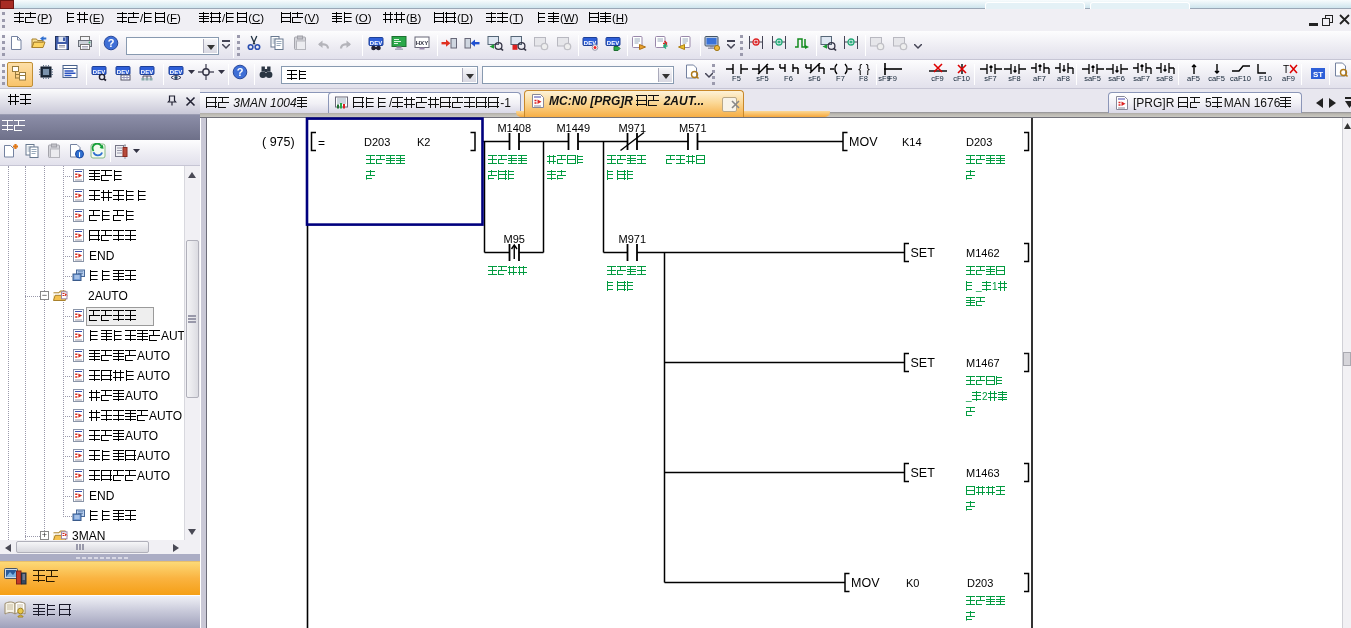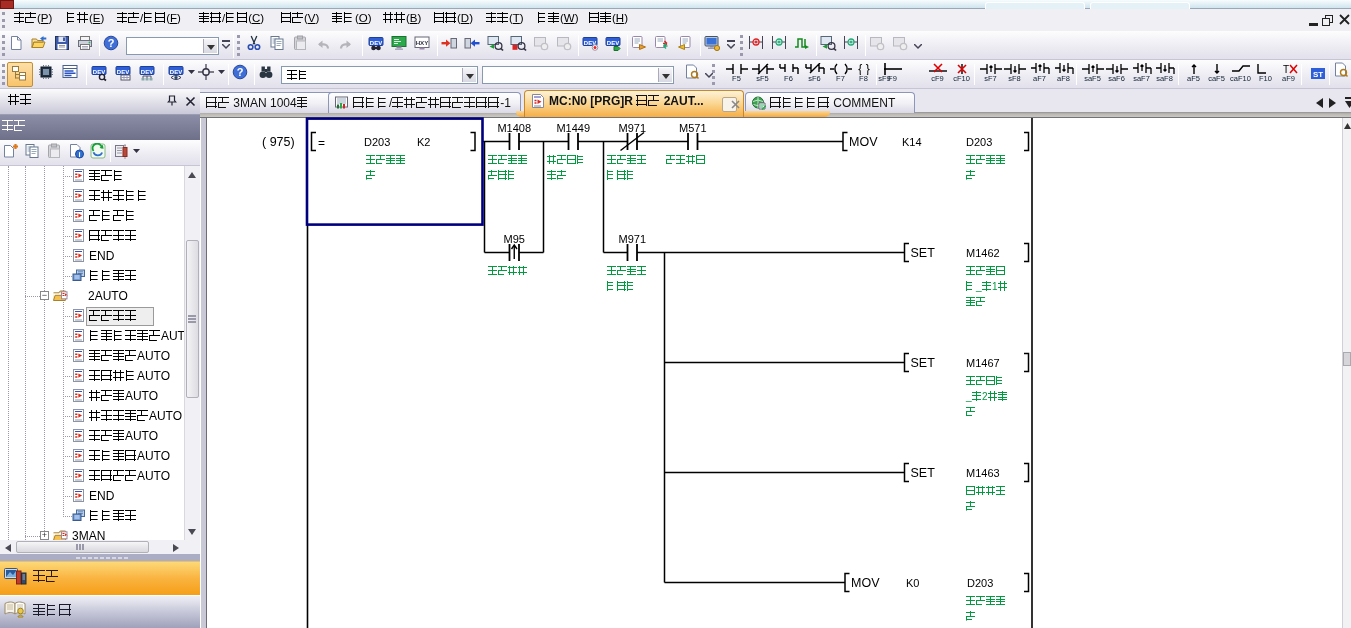--- a/index.html
+++ b/index.html
@@ -499,46 +499,46 @@
     <svg style="position:absolute;left:166px;top:95px" width="12" height="12" viewBox="0 0 12 12">
       <path d="M3.5 1h5v4.5l1.2 1.5H2.3l1.2-1.5z" fill="none" stroke="#223" stroke-width="1.2"></path>
       <path d="M6 7v3.5" stroke="#223" stroke-width="1.2"></path>
     </svg>
     <svg style="position:absolute;left:185px;top:96px" width="11" height="11" viewBox="0 0 11 11">
       <path d="M1.5 1.5l8 8M9.5 1.5l-8 8" stroke="#223" stroke-width="1.6"></path>
     </svg>
     <div class="" style="left:200px;top:112px;width:1151px;height:4.5px;background:linear-gradient(#8f8f96,#b9b6ae 35%,#cac8c2)"></div>
     <div class="" style="left:200px;top:116.5px;width:1151px;height:1.5px;background:#72727a;z-index:4"></div>
     <div class="" style="left:516px;top:111px;width:314px;height:5.5px;background:linear-gradient(#fbd896,#f6a83c);border-radius:0 0 5px 5px;z-index:2"></div>
-    <div class="tab" style="left:200px;width:140px;border-left:none;border-radius:0 4px 0 0;"><span style="padding-left:6px"></span><i class="q q1"></i><i class="q q5"></i> 3MAN 1004<i class="q q3"></i></div>
+    <div class="tab" style="left:200px;width:140px;border-left:none;border-radius:0 4px 0 0;font-style:italic;"><span style="padding-left:6px"></span><i class="q q1"></i><i class="q q5"></i> 3MAN 1004<i class="q q3"></i></div>
     <div class="tab" style="left:328px;width:193px;"><svg width="14" height="14" viewBox="0 0 14 14">
         <rect x="0.5" y="1" width="12" height="10" fill="#fff" stroke="#667"></rect>
         <path d="M2 3h9M2 5h9M2 7h9" stroke="#9ab"></path>
         <rect x="2" y="8.5" width="2" height="4" fill="#1c7030"></rect>
         <rect x="5" y="7" width="2" height="5.5" fill="#2aa84a"></rect>
         <rect x="8" y="8" width="2" height="4.5" fill="#d22"></rect>
       </svg><i class="q q1"></i><i class="q q4"></i><i class="q q4"></i>/<i class="q q0"></i><i class="q q2"></i><i class="q q5"></i><i class="q q2"></i><i class="q q1"></i><i class="q q5"></i><i class="q q0"></i><i class="q q1"></i><i class="q q1"></i>-1</div>
-    <div class="tab" style="left:524px;width:220px;background:linear-gradient(#fdf2d8,#fbd896 45%,#f6ae45);border-color:#c8882a;font-weight:bold;top:90px;height:27px;z-index:3;"><svg width="14" height="14" viewBox="0 0 14 14">
+    <div class="tab" style="left:524px;width:220px;background:linear-gradient(#fdf2d8,#fbd896 45%,#f6ae45);border-color:#c8882a;font-weight:bold;top:90px;height:27px;z-index:3;font-style:italic;"><svg width="14" height="14" viewBox="0 0 14 14">
         <path d="M1.5.5h8l3 3v10h-11z" fill="#fff" stroke="#889"></path>
         <path d="M3 3h7" stroke="#44a"></path>
         <path d="M3.5 6.5h2M3.5 9h2" stroke="#d22" stroke-width="1.5"></path>
         <path d="M6.5 5.5l4 2.2-4 2.2z" fill="#d22"></path>
         <path d="M3 12h7" stroke="#889"></path>
       </svg>MC:N0 [PRG]R <i class="q q1"></i><i class="q q5"></i> 2AUT...<div style="position:absolute;right:6px;top:6px;width:15px;height:15px;background:#f7f3ea;border:1px solid #b8a888;border-radius:2px">
         <svg width="9" height="9" viewBox="0 0 9 9" style="position:absolute;left:2px;top:2px">
           <path d="M1 1l7 7M8 1L1 8" stroke="#888" stroke-width="1.6"></path>
         </svg>
       </div></div>
-    <div class="tab" style="left:745px;width:170px;"><svg width="14" height="14" viewBox="0 0 14 14">
-        <circle cx="6" cy="6.5" r="5.5" fill="#3fa050" stroke="#20703a"></circle>
-        <path d="M1 5.5q5-3 10 0M1.5 8.5q4.5 2.5 9.5 0M6 1v11" stroke="#bfe8c8" fill="none"></path>
-        <path d="M7 7h6v6H7z" fill="#fff" stroke="#667"></path>
-        <path d="M8 9h4M8 11h3" stroke="#3a6"></path>
-        <path d="M9.5 13l4-4 1 1-4 4z" fill="#2aa84a"></path>
-      </svg><i class="q q1"></i><i class="q q4"></i><i class="q q4"></i><i class="q q4"></i><i class="q q1"></i> COMMENT</div>
+    <div class="tab" style="left:1108px;width:194px;"><svg width="14" height="14" viewBox="0 0 14 14">
+        <path d="M1.5.5h8l3 3v10h-11z" fill="#fff" stroke="#889"></path>
+        <path d="M3 3h7" stroke="#44a"></path>
+        <path d="M3.5 6.5h2M3.5 9h2" stroke="#d22" stroke-width="1.5"></path>
+        <path d="M6.5 5.5l4 2.2-4 2.2z" fill="#d22"></path>
+        <path d="M3 12h7" stroke="#889"></path>
+      </svg>[PRG]R <i class="q q1"></i><i class="q q5"></i> 5<i class="q q0"></i>MAN 1676<i class="q q3"></i></div>
     <div class="tri-l" style="left:1311px;top:98px"></div>
     <div class="tri-r" style="left:1329px;top:98px"></div>
     <div class="" style="left:1345px;top:97px;width:9px;height:2px;background:#222"></div>
     <svg style="position:absolute;left:1345px;top:101px" width="9" height="7" viewBox="0 0 9 7">
       <path d="M0 0h9L4.5 7z" fill="#222"></path>
     </svg>
     <div class="" style="left:0;top:114px;width:200px;height:514px;background:#f0eff5;border-right:1px solid #a9a8bc"></div>
     <div class="" style="left:0;top:114px;width:200px;height:26px;background:linear-gradient(#8c8ea8,#6e7089);border-top:1px solid #9a9cb2"></div>
     <div class="" style="left:2px;top:119px;font-size:12px;color:#fff"><i class="q q0"></i><i class="q q5"></i></div>
     <div class="tb" style="left:0;top:140px;width:200px;height:26px"></div>

